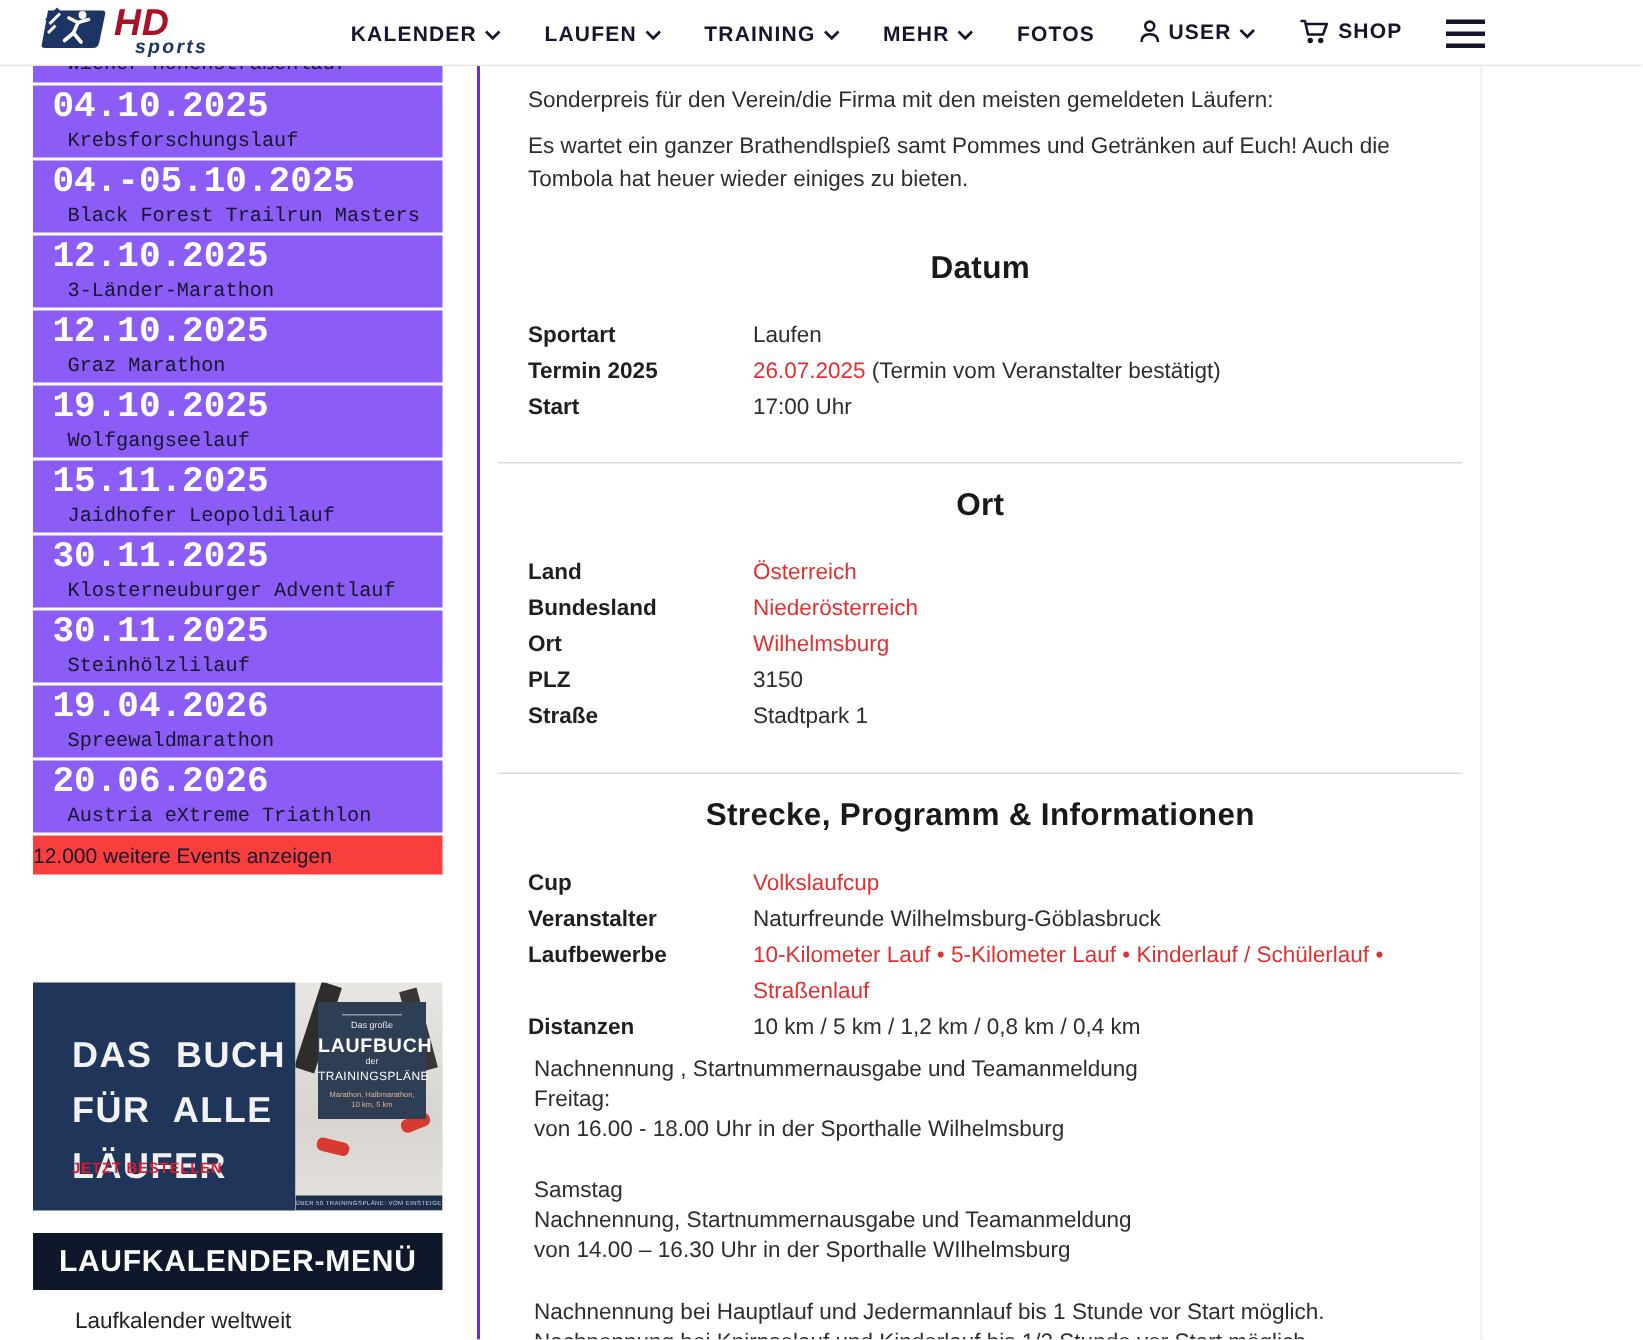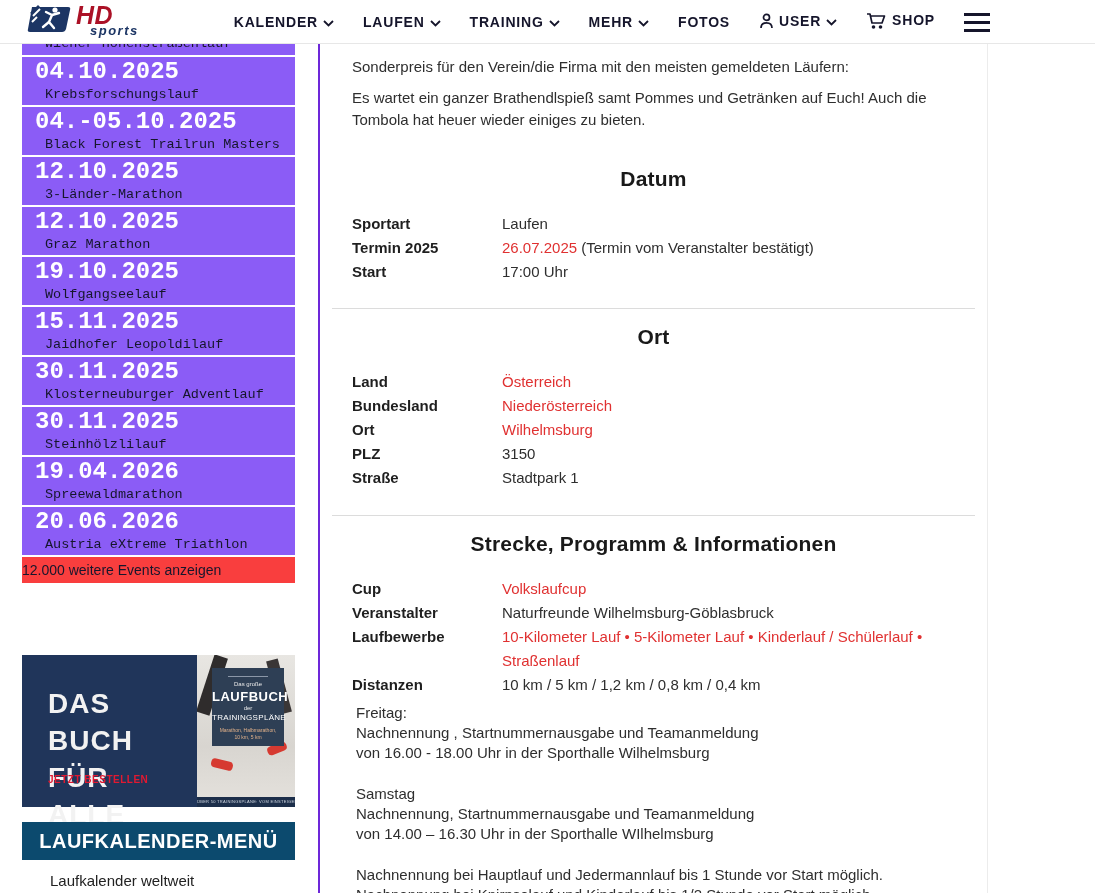--- a/index.html
+++ b/index.html
@@ -31,21 +31,21 @@
   .event-date { font-size:24px; font-weight:bold; color:#fff; line-height:28px; white-space:nowrap; }
   .event-name { font-size:13.5px; color:#16162c; line-height:16px; padding-left:10px;
     margin-top:1px; white-space:nowrap; }
   .more-events { background:#f93e3e; height:26px; line-height:26px; 
     font-size:14px; color:#16162c; cursor:pointer; margin-top:0px; }
 
   
   .ad { position:absolute; top:655px; left:0; width:273px; height:152px; display:flex;
     cursor:pointer; }
   .ad-left { width:175px; background:#20355a; padding:30px 0 0 26px; position:relative; }
-  .ad-title { color:#f2f2f2; font-size:28px; font-weight:bold; line-height:37px;
+  .ad-title { color:#f2f2f2; font-size:24px; font-weight:bold; line-height:37px;
     letter-spacing:1px; word-spacing:8px; }
   .ad-cta { position:absolute; left:26px; bottom:22px; color:#e11931; font-size:10px;
     font-weight:bold; letter-spacing:0.5px; }
   .ad-right { width:98px; position:relative; background:linear-gradient(180deg,#e8e6e2 0%,#d8d5d0 60%,#e5e2dd 100%); overflow:hidden; }
   .leg1 { position:absolute; left:8px; top:0px; width:14px; height:60px; background:#2f2c2c; transform:rotate(18deg); }
   .leg2 { position:absolute; right:10px; top:4px; width:12px; height:55px; background:#3a3636; transform:rotate(-15deg); }
   .shoe1 { position:absolute; left:14px; bottom:38px; width:22px; height:9px; background:#d63a31; border-radius:4px; transform:rotate(14deg); }
   .shoe2 { position:absolute; right:8px; bottom:54px; width:20px; height:9px; background:#d63a31; border-radius:4px; transform:rotate(-22deg); }
   .book-cover { position:absolute; left:15px; top:13px; width:72px; height:78px;
     background:#2e3f55; color:#fff; text-align:center; padding-top:8px; }
@@ -54,21 +54,21 @@
   .bc-title { font-size:13px; font-weight:bold; letter-spacing:0.5px; margin-top:2px; }
   .bc-der { font-size:6px; color:#e8e8e8; margin-top:1px; }
   .bc-title2 { font-size:8px; font-weight:normal; letter-spacing:0.3px; margin-top:2px; }
   .bc-sub { font-size:5px; color:#e0b089; margin-top:5px; line-height:7px; padding:0 6px; }
   .ad-strip { position:absolute; left:0; bottom:0; width:100%; height:10px; background:#1c2e4a;
     color:#cfd6e0; font-size:4px; text-align:center; line-height:10px; letter-spacing:0.3px;
     white-space:nowrap; overflow:hidden; }
 
   
   .lk-menu { position:absolute; top:822px; left:0; width:273px; }
-  .lk-header { background:#0c4a6e; height:38px; line-height:38px; text-align:center;
+  .lk-header { background:#0f172a; height:38px; line-height:38px; text-align:center;
     color:#fff; font-size:20px; font-weight:800; letter-spacing:0.5px; }
   .lk-item { font-size:15px; color:#222; padding:12px 0 10px 28px; background:#fff;
     cursor:pointer; }
 
   
   .main { position:absolute; left:318px; top:44px; width:670px; height:849px;
     border-left:2px solid #6d28d9; border-right:1px solid #ececec;
     padding:0 32px; overflow:hidden; }
   .intro p { font-size:15px; line-height:22px; color:#2e2e2e; margin-top:12px; }
   .intro p + p { margin-top:9px; }
@@ -232,22 +232,22 @@
         <div class="row-label">Laufbewerbe</div>
         <div class="row-value"><span class="link">10-Kilometer Lauf</span><span class="sep"> • </span><span class="link">5-Kilometer Lauf</span><span class="sep"> • </span><span class="link">Kinderlauf / Schülerlauf</span><span class="sep"> • </span><span class="link">Straßenlauf</span></div>
       </div>
       <div class="row">
         <div class="row-label">Distanzen</div>
         <div class="row-value"><span class="">10 km / 5 km / 1,2 km / 0,8 km / 0,4 km</span></div>
       </div>
     </div>
 
   <div class="program" id="program">
+      <div class="prog-line">Nachnennung , Startnummernausgabe und Teamanmeldung</div>
       <div class="prog-line">Freitag:</div>
-      <div class="prog-line">Nachnennung , Startnummernausgabe und Teamanmeldung</div>
       <div class="prog-line">von 16.00 - 18.00 Uhr in der Sporthalle Wilhelmsburg</div>
       <div class="prog-line spacer"></div>
       <div class="prog-line">Samstag</div>
       <div class="prog-line">Nachnennung, Startnummernausgabe und Teamanmeldung</div>
       <div class="prog-line">von 14.00 – 16.30 Uhr in der Sporthalle WIlhelmsburg</div>
       <div class="prog-line spacer"></div>
       <div class="prog-line">Nachnennung bei Hauptlauf und Jedermannlauf bis 1 Stunde vor Start möglich.</div>
       <div class="prog-line">Nachnennung bei Knirpselauf und Kinderlauf bis 1/2 Stunde vor Start möglich.</div>
     </div>
 </div>

